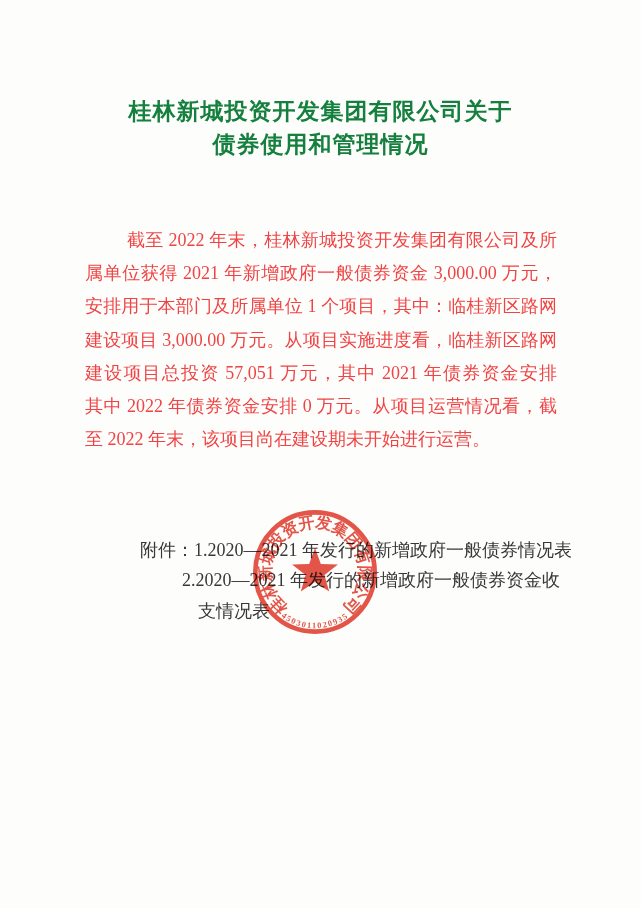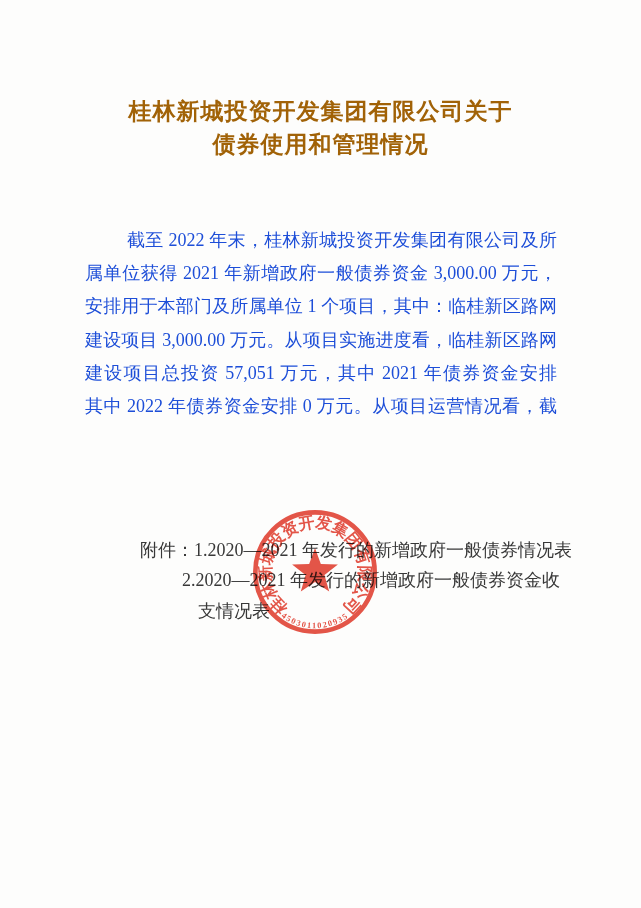--- a/index.html
+++ b/index.html
@@ -15,30 +15,30 @@
   .doc-title {
     position: absolute;
     top: 95px;
     left: 0;
     width: 100%;
     text-align: center;
     font-size: 23px;
     font-weight: bold;
     line-height: 33px;
     letter-spacing: 1px;
-    color: #a16207;
+    color: #15803d;
   }
   .doc-body {
     position: absolute;
     top: 224px;
     left: 85px;
     width: 472px;
     font-size: 18px;
     line-height: 33.2px;
-    color: #1d4ed8;
+    color: #ef4444;
   }
   .body-line {
     height: 33.2px;
     overflow: hidden;
     text-align: justify;
     text-align-last: justify;
     text-justify: inter-character;
   }
   .body-line.first { text-indent: 42px; }
   .body-line.last  { text-align-last: left; }
@@ -79,20 +79,21 @@
     <div>债券使用和管理情况</div>
   </div>
 
   <div class="doc-body">
     <div class="body-line first">截至 2022 年末，桂林新城投资开发集团有限公司及所</div>
     <div class="body-line">属单位获得 2021 年新增政府一般债券资金 3,000.00 万元，</div>
     <div class="body-line">安排用于本部门及所属单位 1 个项目，其中：临桂新区路网</div>
     <div class="body-line">建设项目 3,000.00 万元。从项目实施进度看，临桂新区路网</div>
     <div class="body-line">建设项目总投资 57,051 万元，其中 2021 年债券资金安排</div>
     <div class="body-line">其中 2022 年债券资金安排 0 万元。从项目运营情况看，截</div>
+    <div class="body-line last">至 2022 年末，该项目尚在建设期未开始进行运营。</div>
   </div>
 
   <div class="att-line att-line-1">附件：1.2020—2021 年发行的新增政府一般债券情况表</div>
   <div class="att-line att-line-2">2.2020—2021 年发行的新增政府一般债券资金收</div>
   <div class="att-line att-line-3">支情况表</div>
 
   <svg class="seal" viewBox="0 0 200 200" aria-hidden="true">
     <circle cx="100" cy="100" r="89" fill="none" stroke-width="7" stroke="#e13c2d"></circle>
     <path d="M 100 64 L 108.7 88 L 134.2 88.9 L 114.1 104.6 L 121.2 129.1 L 100 114.8 L 78.8 129.1 L 85.9 104.6 L 65.8 88.9 L 91.3 88 Z" fill="#e13c2d"></path>
     <path id="sealCompanyArc" d="M 59.8 152.4 A 66 66 0 0 1 100 34 A 66 66 0 0 1 140.2 152.4" fill="none"></path>

